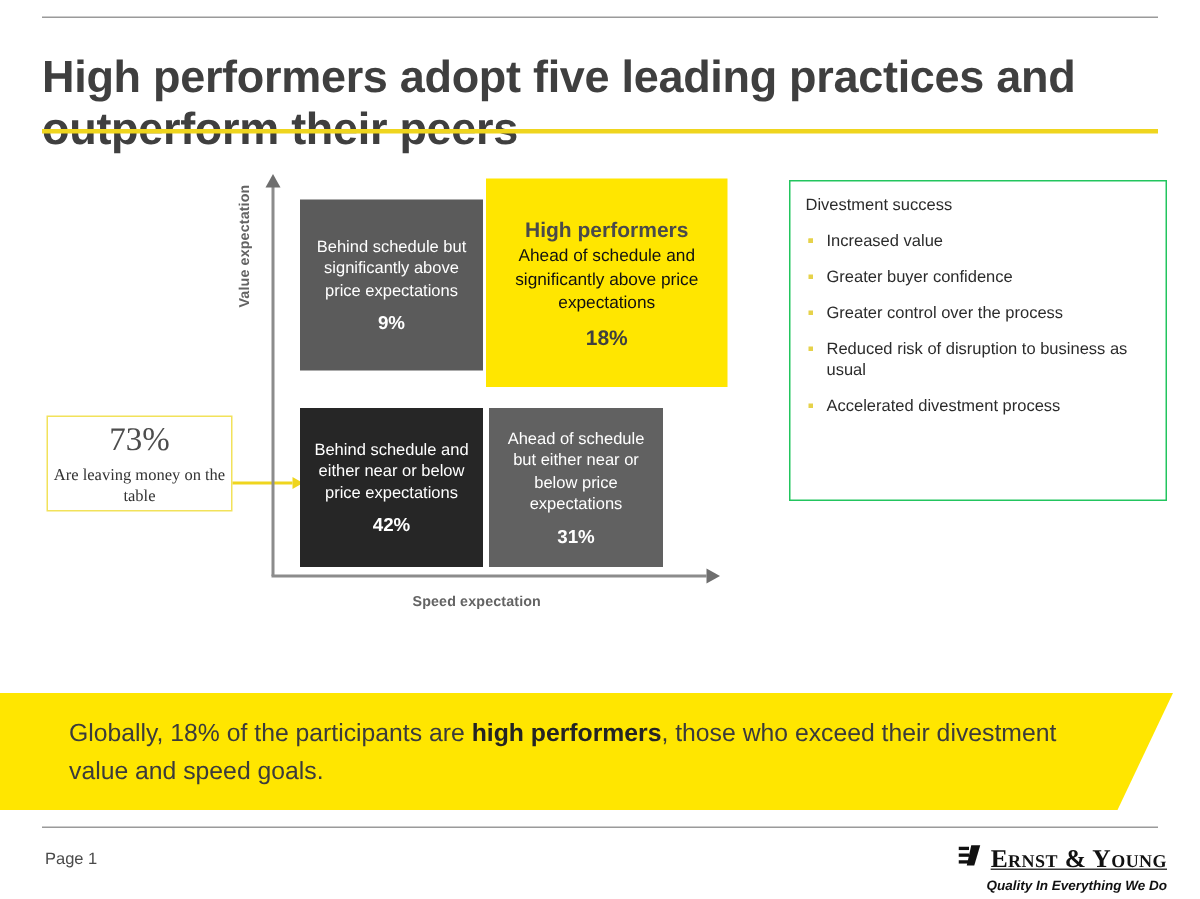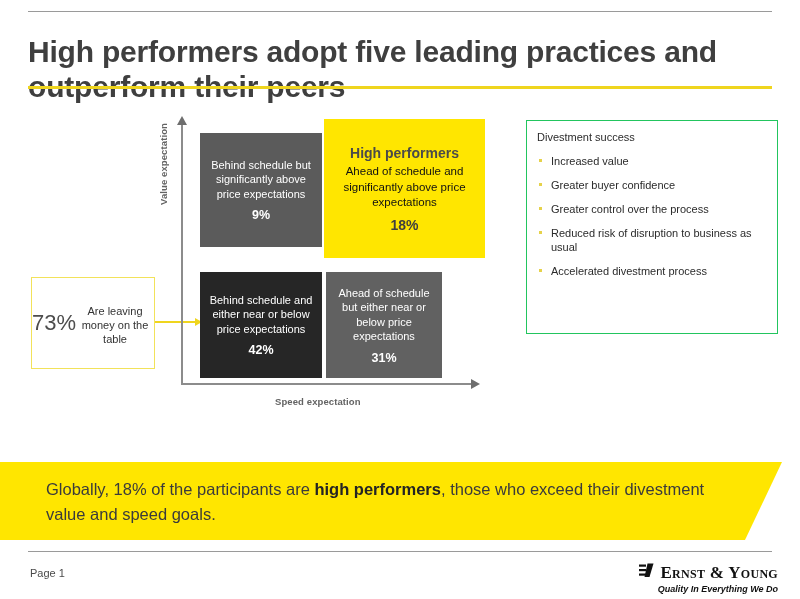--- a/index.html
+++ b/index.html
@@ -23,24 +23,24 @@
     font-size:30px;line-height:35px;font-weight:bold;
     color:#3f3f3f;letter-spacing:-0.2px;
   }
   .title-underline{
     position:absolute;left:28px;top:86px;width:744px;height:3px;
     background:#efd51e;
   }
 
   
   .callout{
-    position:absolute;left:31px;top:277px;width:124px;height:92px;
+    position:absolute;left:31px;top:277px;width:124px;height:64px;
     border:1.5px solid #f2e25a;background:#ffffff;
     box-sizing:border-box;
-    display:flex;align-items:center;justify-content:center;
+    display:flex;flex-direction:column;align-items:center;justify-content:center;font-family:Liberation Serif, serif;
   }
   .callout-num{font-size:22px;color:#4d4d4d;line-height:26px;}
   .callout-txt{font-size:11px;color:#333;line-height:14px;text-align:center;margin-top:4px;}
 
   .callout-arrow{
     position:absolute;left:155px;top:321px;width:40px;height:2px;
     background:#efd51e;
   }
   .callout-arrow:after{
     content:"";position:absolute;right:-7px;top:-3.5px;
@@ -128,21 +128,21 @@
   
   .footer-rule{
     position:absolute;left:28px;top:551px;width:744px;height:1px;background:#9a9a9a;
   }
   .page-num{
     position:absolute;left:30px;top:567px;font-size:11px;color:#4a4a4a;
   }
   .logo{
     position:absolute;right:22px;top:563px;text-align:right;
   }
-  .logo-row{display:flex;align-items:center;justify-content:flex-end;gap:5px;}
+  .logo-row{display:flex;align-items:center;justify-content:flex-end;gap:5px;text-decoration:underline;}
   .logo-mark{display:block;}
   .logo-word{
     font-family:"Liberation Serif", serif;
     font-size:17px;font-weight:bold;color:#111;
     letter-spacing:0.3px;line-height:18px;
     font-variant:small-caps;
   }
   .logo-tag{
     font-family:Liberation Sans, sans-serif;
     font-style:italic;font-weight:bold;

